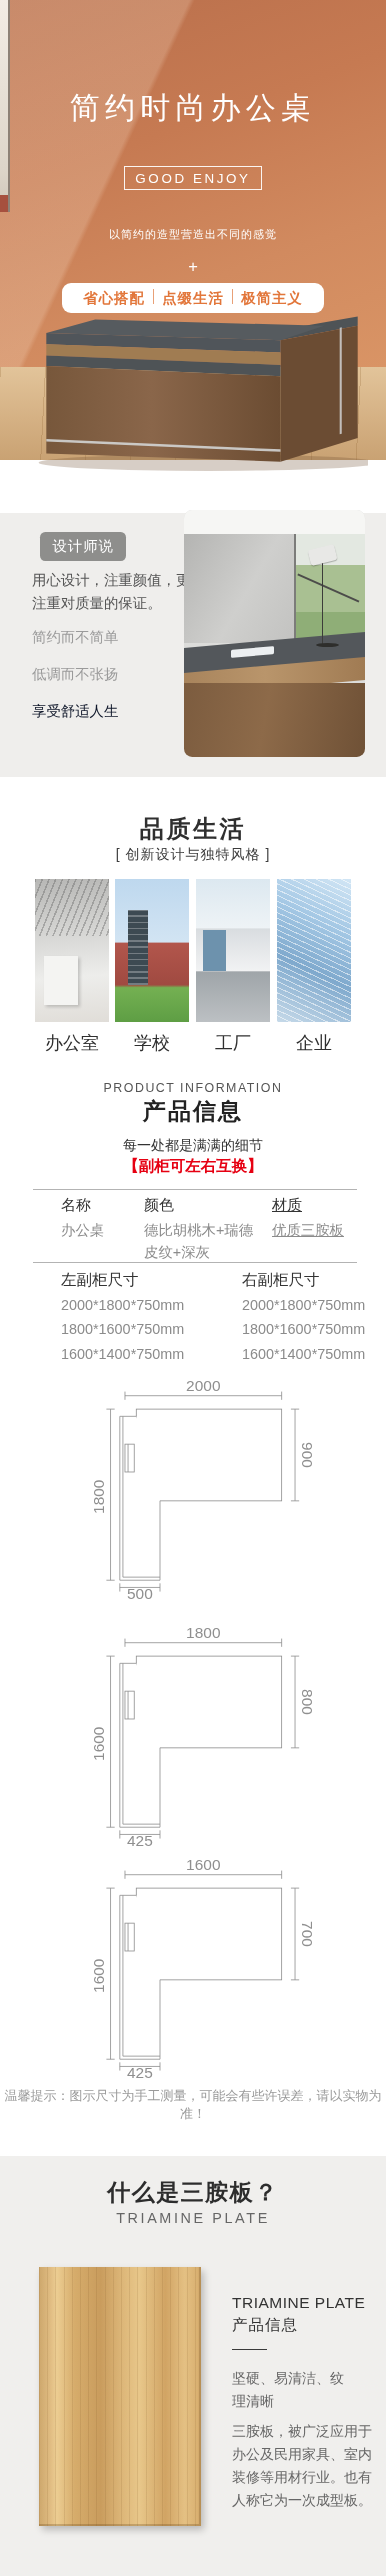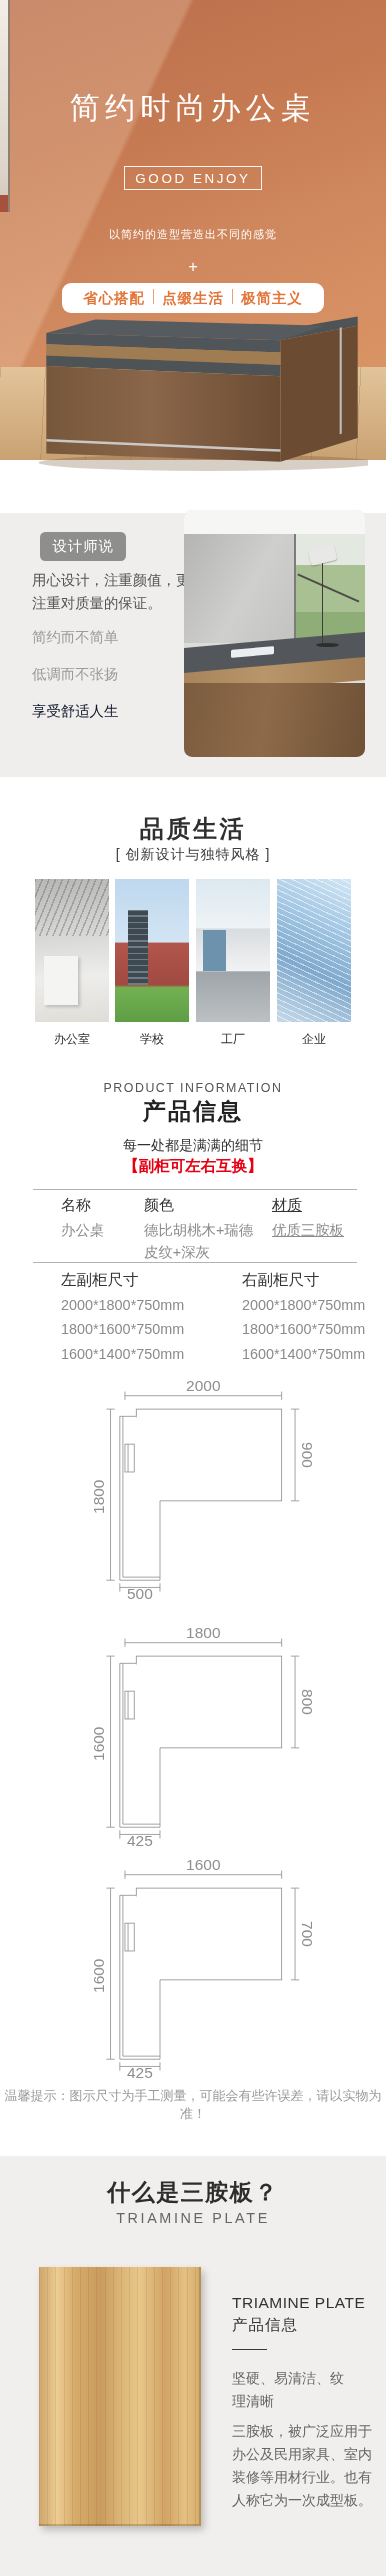--- a/index.html
+++ b/index.html
@@ -47,21 +47,21 @@
   .dp-panel{position:absolute;left:0;top:173px;width:100%;height:74px;background:linear-gradient(100deg,#7c5c3f 0%,#8d6a49 45%,#6f5136 100%);}
   .dp-laptop{position:absolute;left:26%;top:138px;width:43px;height:7.7px;background:#eceff1;border-radius:1.5px;transform:skewY(-5deg);}
   .dp-lamp-pole{position:absolute;left:76%;top:49px;width:1.5px;height:87px;background:#3c3c3a;}
   .dp-lamp-shade{position:absolute;left:69%;top:37px;width:27px;height:15.5px;background:#e8e8e6;border-radius:3.1px;transform:rotate(-14deg);box-shadow:0 1px 1px rgba(0,0,0,.25);}
   .dp-lamp-base{position:absolute;left:73%;top:133px;width:23px;height:4.1px;background:#2e2e2c;border-radius:50%;}
 
   
   .q-title{top:813px;font-size:24px;font-weight:bold;color:#2f2f2f;letter-spacing:2.6px;}
   .q-sub{top:846px;font-size:14px;color:#3c3c3c;letter-spacing:1px;}
   .scene{top:879px;width:74px;height:143px;overflow:hidden;}
-  .scene-label{top:1031px;width:74px;text-align:center;font-size:12px;color:#2f2f2f;}
+  .scene-label{top:1031px;width:74px;text-align:center;font-size:18px;color:#2f2f2f;}
   .s1{left:35px;} .s2{left:115px;} .s3{left:196px;} .s4{left:277px;}
   .scene-office{background:linear-gradient(175deg,#b7b7b5 0%,#d6d6d4 38%,#ededeb 68%,#e0ddd8 100%);}
   .scene-office::before{content:"";position:absolute;left:0;top:0;width:100%;height:40%;
     background:repeating-linear-gradient(112deg,rgba(96,96,96,.38) 0 1.5px,rgba(0,0,0,0) 1.5px 6.2px);}
   .scene-office::after{content:"";position:absolute;left:12%;bottom:12%;width:46%;height:34%;background:#f4f4f2;box-shadow:1.5px 1.5px 3.1px rgba(0,0,0,.18);}
   .scene-school{background:linear-gradient(180deg,#bed8ee 0%,#d2e4f3 44%,#b2564c 45%,#a04a41 74%,#74b052 76%,#5e9e44 100%);}
   .scene-school::before{content:"";position:absolute;left:18%;top:22%;width:26%;height:52%;background:#3d4a52;
     background-image:repeating-linear-gradient(0deg,rgba(255,255,255,.28) 0 1.5px,rgba(0,0,0,0) 1.5px 6.2px);}
   .scene-factory{background:linear-gradient(180deg,#dce8f0 0%,#eef3f6 34%,#d9dde0 35%,#f1f2f3 64%,#9fa5a9 65%,#bcc0c3 100%);}
   .scene-factory::before{content:"";position:absolute;left:10%;top:36%;width:30%;height:28%;background:#6d92ad;}

